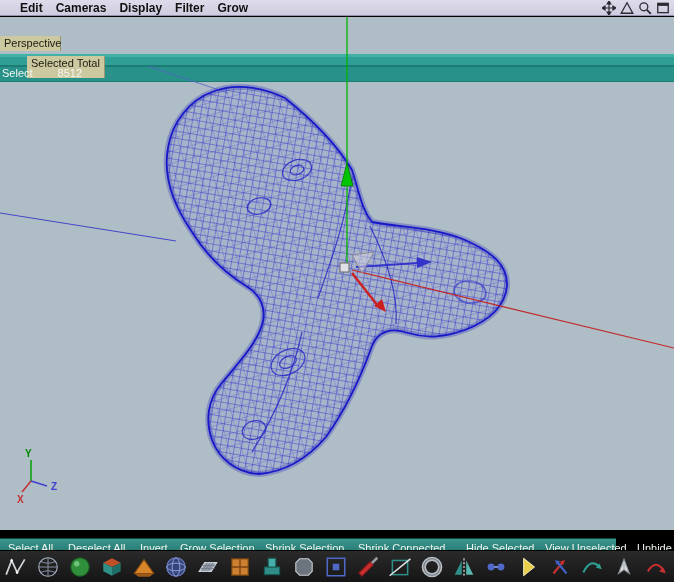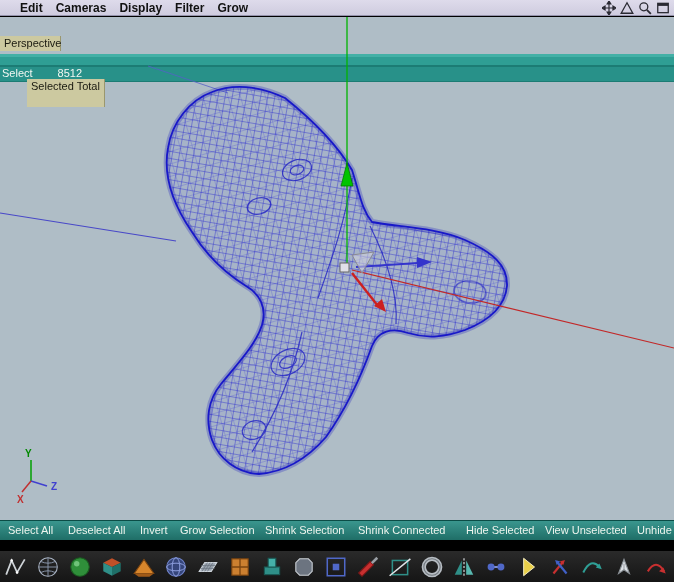--- a/index.html
+++ b/index.html
@@ -11,25 +11,25 @@
            display:flex;align-items:center;padding-left:20px;box-sizing:border-box;gap:13px;}
   .mi{font-size:12px;color:#111;cursor:default;white-space:nowrap;font-weight:bold;}
   #winicons{position:absolute;right:4px;top:1px;display:flex;gap:4px;}
   #winicons span{width:14px;height:14px;display:inline-block;}
   
   #viewport{position:absolute;top:17px;left:0;width:674px;height:513px;background:#afbdc6;overflow:hidden;}
   #scene{position:absolute;top:0;left:0;}
   .khaki{position:absolute;background:#ccc9a0;color:#1a1a10;font-size:11px;line-height:14px;
          padding:0 4px;white-space:nowrap;border-right:1px solid #9a976e;margin-top:17px;}
   #persp-label{top:2px;left:0;height:15px;width:52px;}
-  #stats-header{top:45px;left:27px;height:28px;text-align:right;}
+  #stats-header{top:22px;left:27px;height:22px;text-align:right;}
   #polys-row{position:absolute;top:50px;left:2px;color:#f2f7f2;font-size:11px;white-space:nowrap;}
   #polys-row .val{margin-left:25px;}
   
-  #selbar{position:absolute;top:520px;left:0;width:674px;height:20px;
+  #selbar{position:absolute;top:538px;left:0;width:616px;height:20px;
           background:linear-gradient(#3a968e,#1f6e67);border-top:1px solid #0b4c46;box-sizing:border-box;}
   .selitem{position:absolute;top:3px;font-size:11px;color:#eef5ee;white-space:nowrap;cursor:default;}
   
   #toolbar{position:absolute;top:550px;left:0;width:674px;height:32px;
            background:linear-gradient(#2a2a2a,#151515);border-top:1px solid #000;
            display:flex;align-items:center;padding-left:4px;box-sizing:border-box;gap:8px;}
   .tool{width:24px;height:24px;flex:0 0 24px;display:inline-block;}
   .tool svg{width:24px;height:24px;display:block;}
   svg text{font-family:"Liberation Sans",sans-serif;}
 </style>

